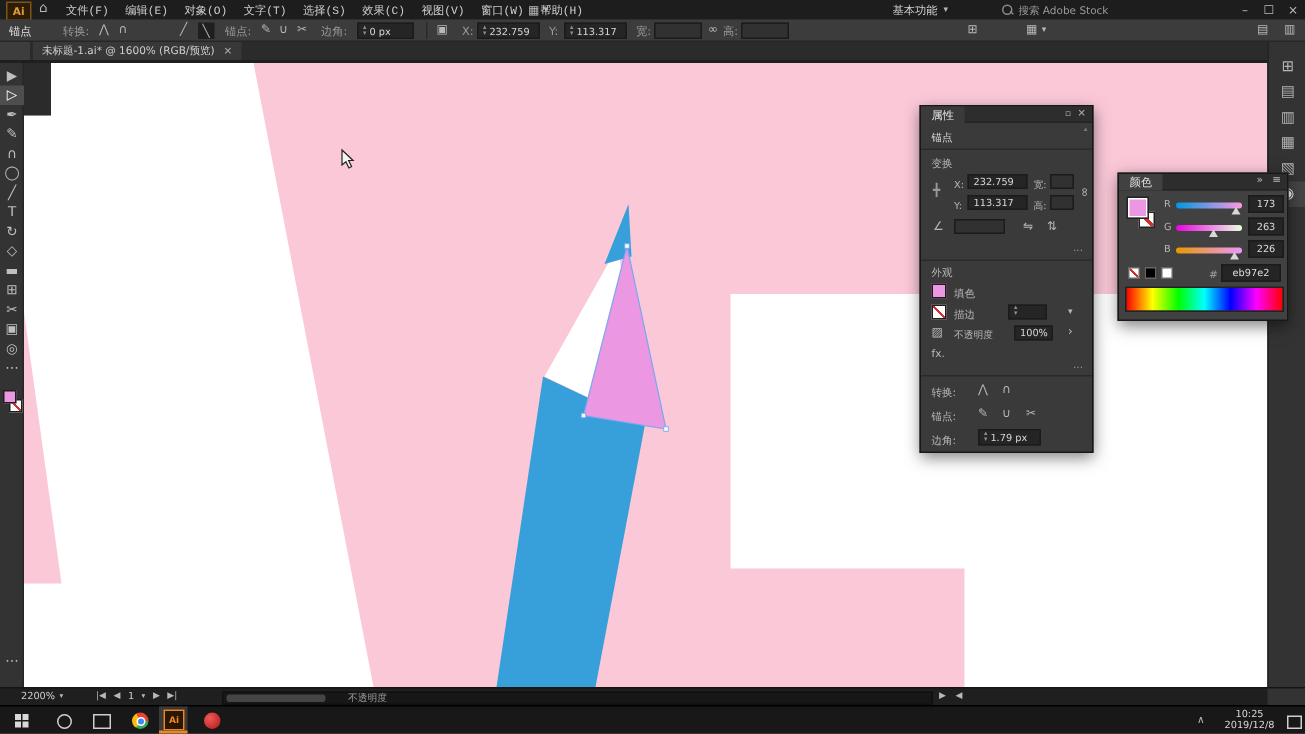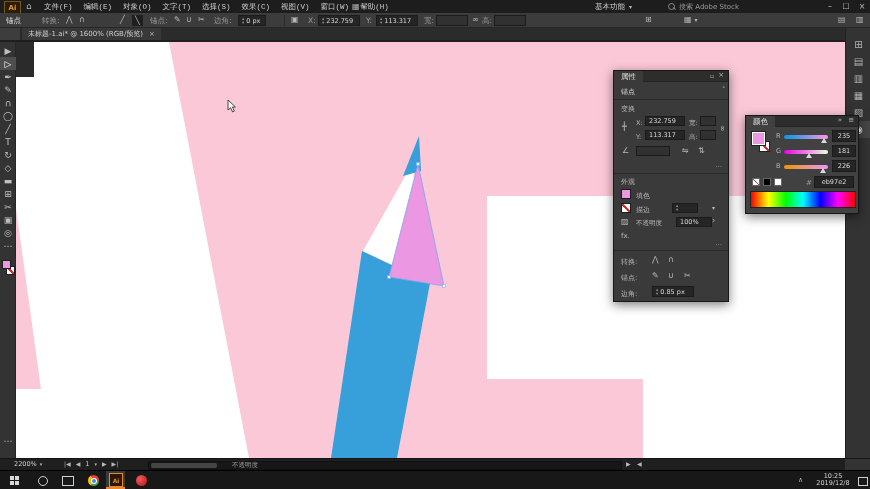--- a/index.html
+++ b/index.html
@@ -80,21 +80,21 @@
   <span class="abs ic" style="left:66px;top:3px;">⋀</span>
   <span class="abs ic" style="left:79px;top:3px;">∩</span>
   <span class="abs t dim" style="left:96px;top:17px;">手柄:</span>
   <span class="abs ic" style="left:120px;top:3px;">╱</span>
   <span class="abs ic" style="left:132px;top:2px;width:11px;height:11px;background:#1f1f1f;line-height:11px;">╲</span>
   <span class="abs t dim" style="left:150px;top:3px;">锚点:</span>
   <span class="abs ic" style="left:174px;top:3px;">✎</span>
   <span class="abs ic" style="left:186px;top:3px;">∪</span>
   <span class="abs ic" style="left:198px;top:3px;">✂</span>
   <span class="abs t dim" style="left:214px;top:3px;">边角:</span>
-  <div class="abs fld" style="left:238px;top:2px;width:28px;height:11px;align-items:center;">
+  <div class="abs fld" style="left:238px;top:2px;width:38px;height:11px;align-items:center;">
     <span class="step">▴<br>▾</span>
     <span>0 px</span>
   </div>
   <div class="abs" style="left:284px;top:2px;width:1px;height:11px;background:#2a2a2a;"></div>
   <span class="abs ic" style="left:291px;top:3px;">▣</span>
   <span class="abs t dim" style="left:308px;top:3px;">X:</span>
   <div class="abs fld" style="left:318px;top:2px;width:42px;height:11px;">
     <span class="step">▴<br>▾</span>
     <span>232.759</span>
   </div>
@@ -259,64 +259,64 @@
   <div class="sw" style="left:7px;top:118px;width:10px;height:10px;background:#eb97e2;border:1px solid #1c1c1c;"></div>
   <span class="lbl" style="left:22px;top:120px;">填色</span>
   <div class="sw none-sw" style="left:7px;top:132px;width:10px;height:10px;border:1px solid #1c1c1c;"></div>
   <span class="lbl" style="left:22px;top:134px;">描边</span>
   <div class="fld abs" style="left:58px;top:132px;width:26px;height:10px;">
     <span class="step">▴<br>▾</span>
   </div>
   <span class="abs ic" style="left:98px;top:134px;font-size:6px;">▾</span>
   <span class="abs ic" style="left:7px;top:147px;">▨</span>
   <span class="lbl" style="left:22px;top:148px;font-size:6.5px;">不透明度</span>
-  <div class="fld abs" style="left:62px;top:146px;width:36px;height:10px;">
+  <div class="fld abs" style="left:62px;top:146px;width:26px;height:10px;">
       <span>100%</span>
     </div>
   <span class="abs ic" style="left:98px;top:146px;">›</span>
   <span class="lbl" style="left:7px;top:161px;color:#bbb;">fx.</span>
   <span class="lbl" style="right:6px;top:168px;color:#999;">...</span>
   <div class="divh" style="top:179px;"></div>
 
   <span class="lbl" style="left:7px;top:186px;">转换:</span>
   <span class="abs ic" style="left:38px;top:185px;">⋀</span>
   <span class="abs ic" style="left:54px;top:185px;">∩</span>
   <span class="lbl" style="left:7px;top:202px;">锚点:</span>
   <span class="abs ic" style="left:38px;top:201px;">✎</span>
   <span class="abs ic" style="left:54px;top:201px;">∪</span>
   <span class="abs ic" style="left:70px;top:201px;">✂</span>
   <span class="lbl" style="left:7px;top:218px;">边角:</span>
   <div class="fld abs" style="left:38px;top:215px;width:42px;height:11px;">
     <span class="step">▴<br>▾</span>
-    <span>0.85 px</span>
+    <span>1.79 px</span>
   </div>
 </div>
 
 <div class="panel" style="left:745px;top:115px;width:112px;height:97px;background:#414141;">
   <div class="phead">
     <span class="abs ic" style="right:16px;top:1px;font-size:7px;">»</span>
     <span class="abs ic" style="right:4px;top:1px;font-size:7px;">≡</span>
   </div>
   <div class="ptab" style="background:#414141;"><span>颜色</span></div>
 
   <div class="sw" style="left:6px;top:16px;width:13px;height:13px;background:#eb97e2;border:1px solid #fff;outline:1px solid #222;z-index:2;"></div>
   <div class="sw none-sw" style="left:13px;top:25px;width:11px;height:11px;border:1px solid #222;"></div>
 
   <span class="lbl" style="left:30px;top:16px;font-size:6.5px;">R</span>
   <div class="track" style="left:38px;top:19px;width:44px;background:linear-gradient(to right,rgb(0,151,226),rgb(255,151,226));"></div>
   <div class="handle" style="left:75px;top:22px;"></div>
   <div class="valbox" style="left:86px;top:14px;">
-      <span>235</span>
+      <span>173</span>
     </div>
 
   <span class="lbl" style="left:30px;top:31px;font-size:6.5px;">G</span>
   <div class="track" style="left:38px;top:34px;width:44px;background:linear-gradient(to right,rgb(235,0,226),rgb(235,255,226));"></div>
   <div class="handle" style="left:60px;top:37px;"></div>
   <div class="valbox" style="left:86px;top:29px;">
-      <span>181</span>
+      <span>263</span>
     </div>
 
   <span class="lbl" style="left:30px;top:46px;font-size:6.5px;">B</span>
   <div class="track" style="left:38px;top:49px;width:44px;background:linear-gradient(to right,rgb(235,151,0),rgb(235,151,255));"></div>
   <div class="handle" style="left:74px;top:52px;"></div>
   <div class="valbox" style="left:86px;top:44px;">
       <span>226</span>
     </div>
 
   <div class="sw none-sw" style="left:6px;top:62px;width:8px;height:8px;border:1px solid #666;"></div>

